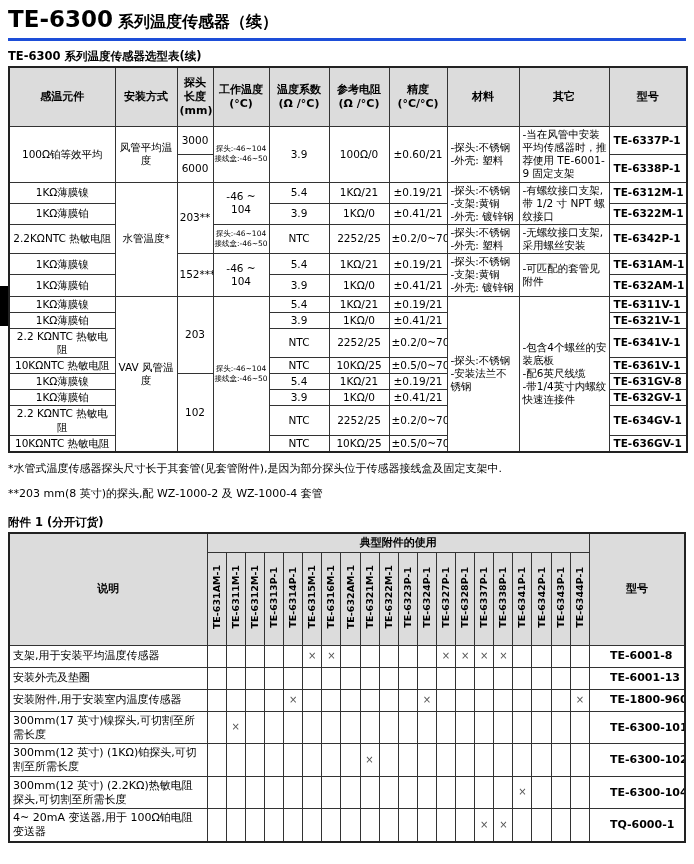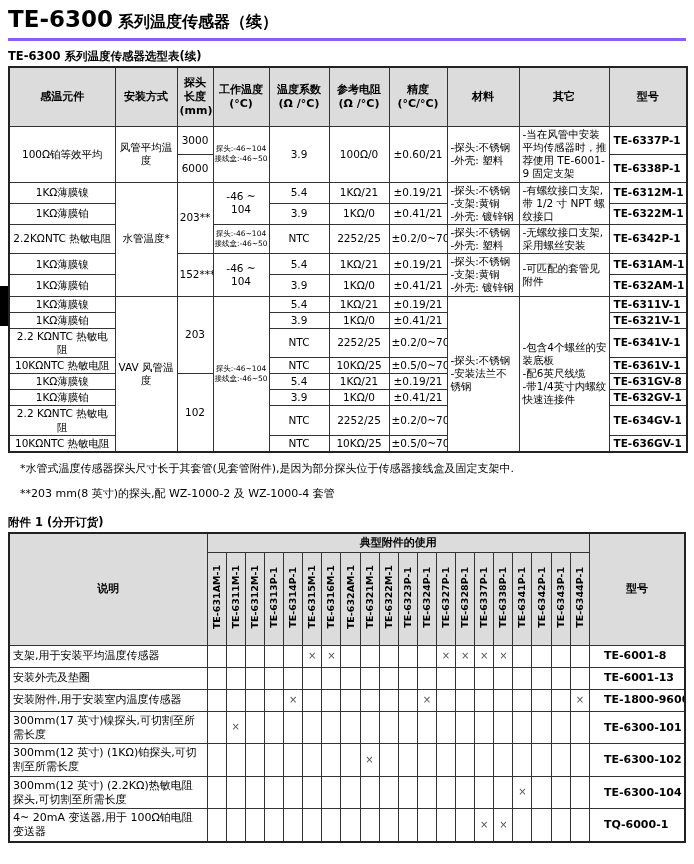--- a/index.html
+++ b/index.html
@@ -2,51 +2,51 @@
 <html><head>
 <meta charset="utf-8">
 <style>
   html,body { margin:0; padding:0; background:#fff; }
   body {
     width:694px; height:864px; overflow:hidden; position:relative;
     font-family:"DejaVu Sans","Liberation Sans",sans-serif; color:#000;
   }
   .page { padding:4px 8px 0 8px; position:relative; }
 
-  .title-block { border-bottom:3px solid #8b5cf6; padding:2px 0 5px 0; margin-bottom:8px; }
+  .title-block { border-bottom:3px solid #1d4ed8; padding:2px 0 5px 0; margin-bottom:8px; }
   .title-latin { font-size:23px; font-weight:bold; letter-spacing:0; }
   .title-cjk { font-size:16px; font-weight:bold; }
 
   .tbl-caption { font-size:11.5px; font-weight:bold; margin:0 0 2px 0; }
 
   table { border-collapse:collapse; table-layout:fixed; width:678px; background:#fff; }
   td,th { border:1px solid #333; font-size:10.5px; padding:1px 2px; text-align:center;
           vertical-align:middle; white-space:pre-line; line-height:1.25; overflow:hidden; }
   table { border:2px solid #222; }
   thead th { background:#dcdcdc; font-weight:bold; font-size:11px; }
 
   #sel-table thead th { height:56px; }
   #sel-table td.left { text-align:left; padding-left:3px; }
   #sel-table td.model { font-weight:bold; text-align:left; padding-left:4px; font-size:10.5px; white-space:nowrap; }
   #sel-table td.tiny { font-size:7.5px; line-height:1.35; padding:0; }
   #sel-table tbody tr { height:16px; }
 
-  .footnotes { margin:8px 0 14px 12px; }
+  .footnotes { margin:8px 0 14px 0; }
   .footnote { font-size:11px; margin:0 0 10px 0; }
 
   #acc-table th.corner { width:197px; }
   #acc-table th.usage { height:16px; font-size:11px; }
   #acc-table th.rot { height:88px; padding:2px 0; }
   #acc-table th.rot span {
     writing-mode:vertical-rl; transform:rotate(180deg);
     font-size:9.5px; font-weight:bold; white-space:nowrap; letter-spacing:0;
   }
   #acc-table td.desc { text-align:left; font-size:11px; padding:2px 3px; }
   #acc-table td.mark { font-size:10px; color:#555; padding:0; }
-  #acc-table td.model2 { font-weight:bold; text-align:left; padding-left:14px; font-size:11px; white-space:nowrap; }
+  #acc-table td.model2 { font-weight:bold; text-align:left; padding-left:20px; font-size:11px; white-space:nowrap; }
   #acc-table tbody tr { height:22px; }
 
   .side-tab { position:absolute; left:0; top:286px; width:8px; height:40px; background:#000; }
 </style>
 </head>
 <body>
 
 <div class="side-tab"></div>
 
 <div class="page">

